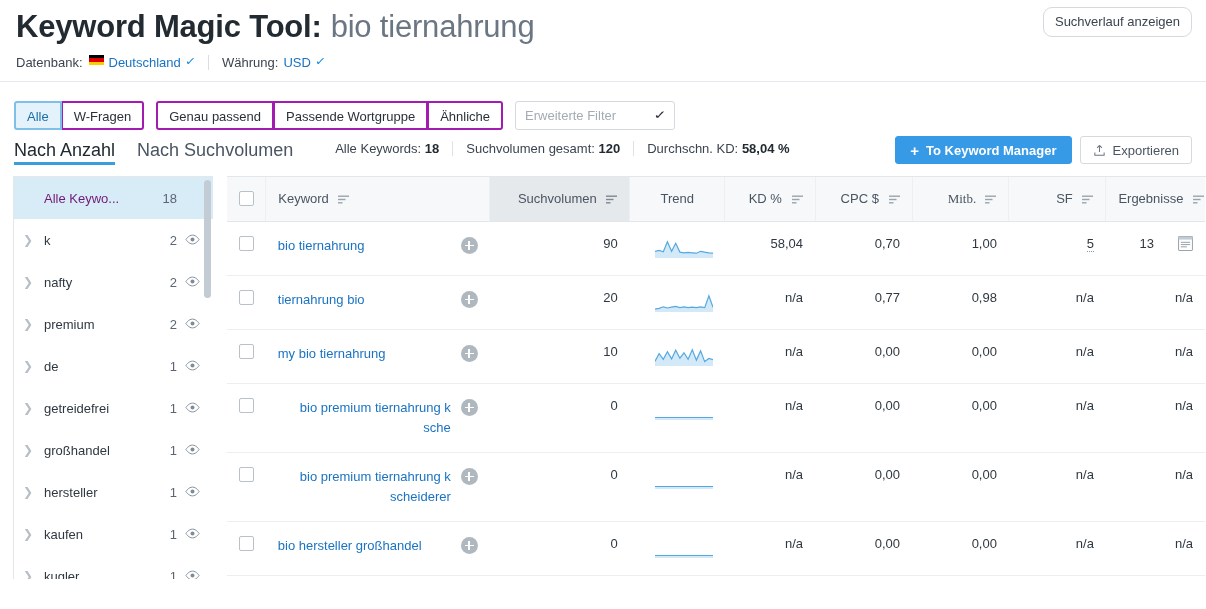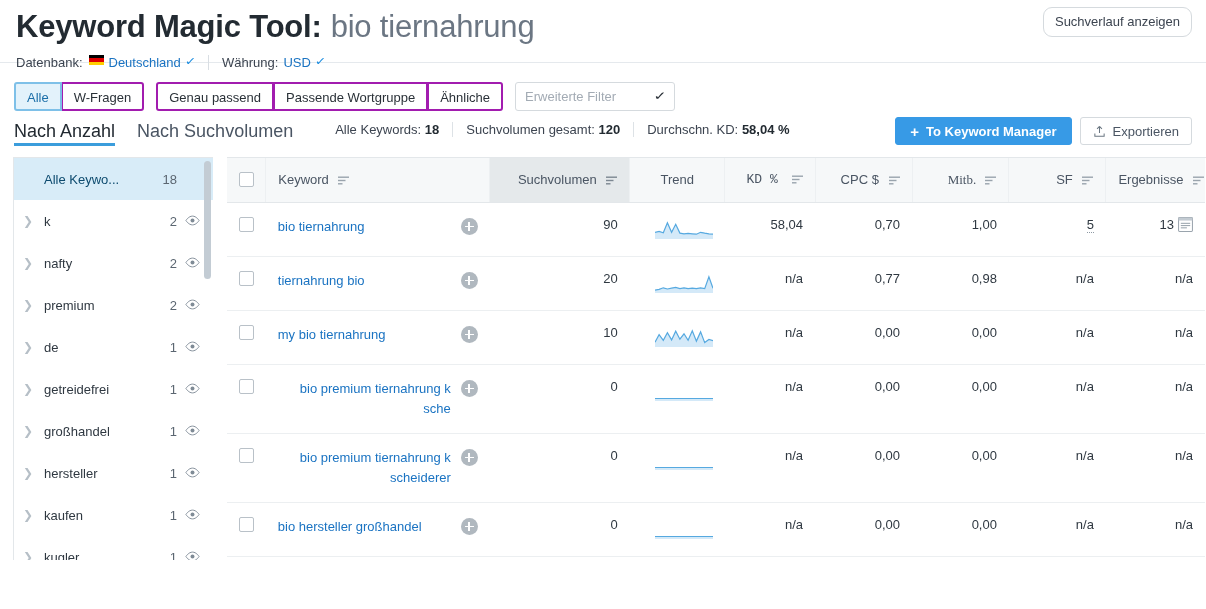--- a/index.html
+++ b/index.html
@@ -7,21 +7,21 @@
     margin: 0; padding: 0;
     width: 1206px; height: 609px;
     background: #ffffff;
     font-family: "Liberation Sans", sans-serif;
     color: #232b32;
     overflow: hidden;
   }
   .page { position: relative; width: 1206px; height: 609px; }
 
   
-  .header { position: relative; padding: 8px 16px 0 16px; height: 63px; border-bottom: 1px solid #e5e9ed; }
+  .header { position: relative; padding: 8px 16px 0 16px; height: 82px; border-bottom: 1px solid #e5e9ed; }
   .title-row { display: flex; align-items: baseline; }
   h1.page-title { font-size: 31px; font-weight: bold; margin: 0; letter-spacing: -0.2px; line-height: 38px; }
   h1.page-title .kw { font-weight: normal; color: #6b7683; margin-left: 9px; }
   .hist-btn {
     position: absolute; right: 14px; top: 7px;
     border: 1px solid #d5dade; background: #fff; border-radius: 9px;
     font-size: 13px; color: #3c4450; padding: 6px 11px 7px; cursor: pointer;
     font-family: inherit; line-height: 15px;
   }
   .meta-row { display: flex; align-items: center; margin-top: 9px; font-size: 13px; color: #3c4450; }
@@ -81,42 +81,42 @@
   .body { display: flex; height: 403px; }
 
   
   .sidebar { width: 200px; border: 1px solid #e3e7ea; border-right: none; border-bottom: none;
              margin-left: 13px; position: relative; overflow: hidden; background: #fff; }
   .sb-scroll { position: absolute; inset: 0; overflow: hidden; }
   .sb-item { display: flex; align-items: center; height: 42px; font-size: 13px; color: #2f3841; padding: 0 6px 0 0; }
   .sb-item.all { background: #d8ecf8; padding-left: 0; }
   .sb-arrow { width: 28px; text-align: center; color: #b6bfc7; font-size: 12px; cursor: pointer; }
   .sb-name { flex: 1; color: #2f3841; padding-left: 2px; overflow: hidden; white-space: nowrap; }
-  .sb-item.all .sb-name { padding-left: 30px; color: #0c4a6e; }
+  .sb-item.all .sb-name { padding-left: 30px; color: #701a75; }
   .sb-count { width: 34px; text-align: right; color: #5b6671; font-size: 13px; }
   .sb-eye { width: 30px; text-align: center; color: #7f8b96; }
   .sb-item.all .sb-count { width: 34px; }
   .sb-item.all .sb-eye { width: 30px; }
   .sb-track { position: absolute; right: 2px; top: 3px; width: 7px; bottom: 3px; }
   .sb-thumb { position: absolute; right: 0; top: 0; width: 7px; height: 118px; background: #c3ccd4; border-radius: 4px; }
 
   
   .tablewrap { flex: 1; margin-left: 14px; margin-right: 0px; border-top: 1px solid #e3e7ea; overflow: hidden; }
   table.kwtable { border-collapse: collapse; width: 978px; table-layout: fixed; }
   table.kwtable th {
     background: #f6f8f9; border-bottom: 1px solid #e3e7ea; border-left: 1px solid #edf0f2;
     height: 44px; font-size: 13px; font-weight: normal; color: #4a5563; padding: 0 12px;
     text-align: right; vertical-align: middle; white-space: nowrap;
   }
   table.kwtable th.sorted { background: #e5e9eb; }
   table.kwtable th.c-check { width: 36px; padding: 0; text-align: center; border-left: none; }
   table.kwtable th.c-kw { text-align: left; width: 208px; }
   table.kwtable th.c-vol { width: 130px; }
   table.kwtable th.c-trend { width: 88px; text-align: center; }
-  table.kwtable th.c-kd { width: 84px; font-family: Liberation Mono, monospace; }
+  table.kwtable th.c-kd { width: 84px; }
   table.kwtable th.c-cpc { width: 90px; }
   table.kwtable th.c-com { width: 90px; font-family: Liberation Serif, serif; }
   table.kwtable th.c-sf { width: 90px; }
   table.kwtable th.c-res { width: 92px; }
   .sorticon { display: inline-block; margin-left: 6px; vertical-align: -1px; }
   table.kwtable td {
     border-bottom: 1px solid #eceff1; font-size: 13px; color: #2f3841;
     padding: 14px 12px; text-align: right; vertical-align: top;
   }
   td.c-check { text-align: center; padding: 14px 0; }
@@ -130,21 +130,21 @@
   .addbtn {
     width: 17px; height: 17px; border-radius: 50%; background: #b0b8bf; color: #fff;
     display: inline-block; position: relative; cursor: pointer;
   }
   .addbtn:before, .addbtn:after { content: ""; position: absolute; background: #fff; }
   .addbtn:before { left: 4px; right: 4px; top: 8px; height: 1.6px; }
   .addbtn:after { top: 4px; bottom: 4px; left: 7.7px; width: 1.6px; }
   .kwcell { display: flex; justify-content: space-between; align-items: flex-start; }
   .kwcell .addwrap { padding-top: 1px; padding-left: 10px; }
   .sf-link { color: #2f3841; border-bottom: 1px dotted #8d99a3; cursor: pointer; }
-  .res-cell { display: inline-flex; align-items: center; gap: 4px; }
+  .res-cell { display: inline-flex; align-items: center; gap: 24px; }
 </style>
 </head>
 <body>
 
 <div class="page">
 
   <div class="header">
     <div class="title-row">
       <h1 class="page-title">
         <span>Keyword Magic Tool:</span><span class="kw">bio tiernahrung</span>

